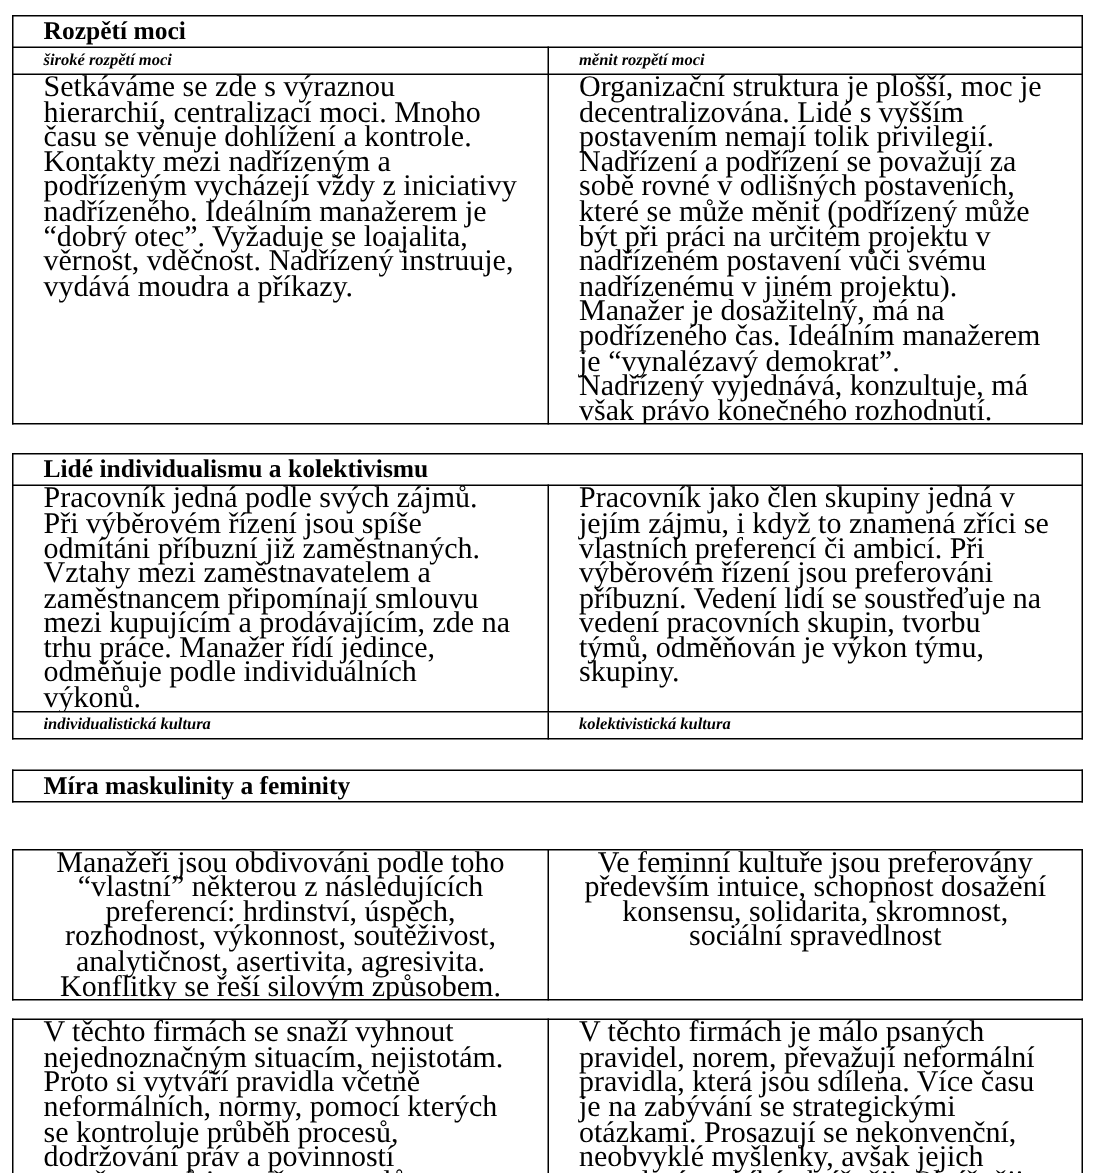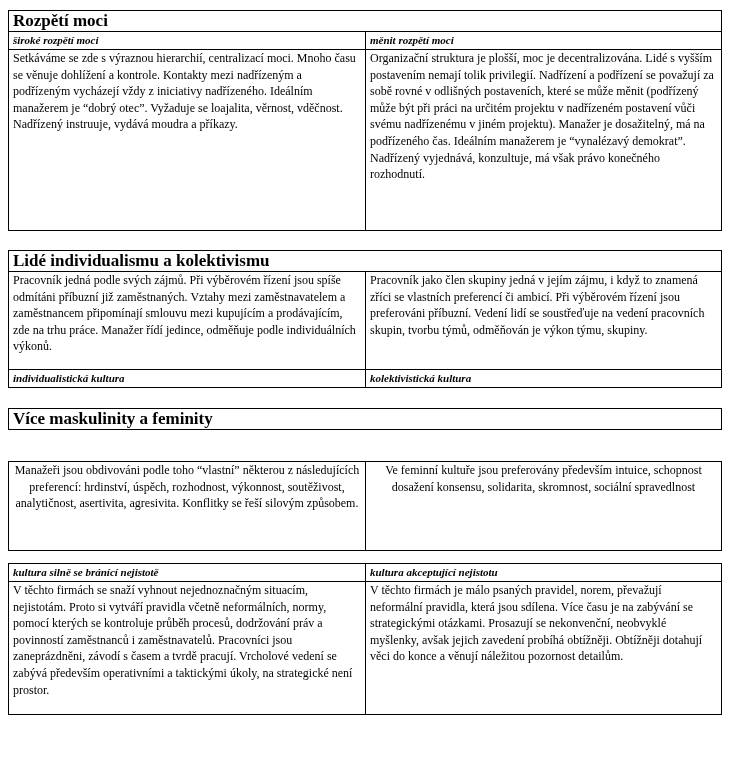--- a/index.html
+++ b/index.html
@@ -14,40 +14,40 @@
   }
   table.tbl {
     border-collapse: collapse;
     table-layout: fixed;
     width: 713px;
     margin-left: 8px;
   }
   table.tbl td {
     border: 1px solid #000000;
     vertical-align: top;
-    padding: 0 4px;
+    padding: 0 20px;
     overflow: hidden;
   }
   td.title-cell {
     font-weight: bold;
     font-size: 17px;
     line-height: 20px;
     height: 20px;
     white-space: nowrap;
   }
   td.hdr-cell {
     font-style: italic;
     font-weight: bold;
     font-size: 11px;
     line-height: 17px;
     height: 17px;
     white-space: nowrap;
   }
   td.body-cell {
-    font-size: 12px;
+    font-size: 20px;
     line-height: 16.6px;
     white-space: pre-line;
     padding-top: 1px;
   }
   .t1 { margin-top: 10px; }
   .t2 { margin-top: 19px; }
   .t3h { margin-top: 20px; }
   .t3b { margin-top: 31px; text-align: center; }
   .t4 { margin-top: 12px; }
   .t1 td.body-cell { height: 180px; }
@@ -103,21 +103,21 @@
   </tbody>
     </table>
 
   <table class="tbl t3h">
     <colgroup>
         <col style="width:357px">
         <col style="width:356px">
       </colgroup>
     <tbody>
         <tr>
-      <td class="title-cell" colspan="2">Více maskulinity a feminity</td>
+      <td class="title-cell" colspan="2">Míra maskulinity a feminity</td>
     </tr>
   </tbody>
     </table>
 
   <table class="tbl t3b">
     <colgroup>
         <col style="width:357px">
         <col style="width:356px">
       </colgroup>
     <tbody>
@@ -128,23 +128,19 @@
   </tbody>
     </table>
 
   <table class="tbl t4">
     <colgroup>
         <col style="width:357px">
         <col style="width:356px">
       </colgroup>
     <tbody>
     <tr>
-      <td class="hdr-cell">kultura silně se bránící nejistotě</td>
-      <td class="hdr-cell">kultura akceptující nejistotu</td>
-    </tr>
-    <tr>
       <td class="body-cell">V těchto firmách se snaží vyhnout nejednoznačným situacím, nejistotám. Proto si vytváří pravidla včetně neformálních, normy, pomocí kterých se kontroluje průběh procesů, dodržování práv a povinností zaměstnanců i zaměstnavatelů. Pracovníci jsou zaneprázdněni, závodí s časem a tvrdě pracují. Vrcholové vedení se zabývá především operativními a taktickými úkoly, na strategické není prostor.</td>
       <td class="body-cell">V těchto firmách je málo psaných pravidel, norem, převažují neformální pravidla, která jsou sdílena. Více času je na zabývání se strategickými otázkami. Prosazují se nekonvenční, neobvyklé myšlenky, avšak jejich zavedení probíhá obtížněji. Obtížněji dotahují věci do konce a věnují náležitou pozornost detailům.</td>
     </tr>
   </tbody>
     </table>
 
 </div>
 
 </body></html>

